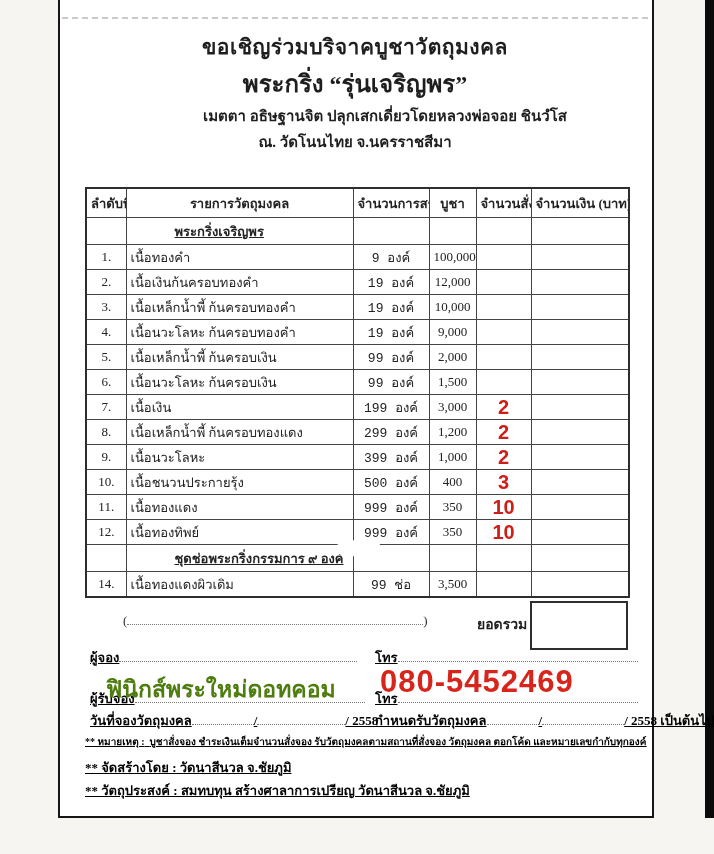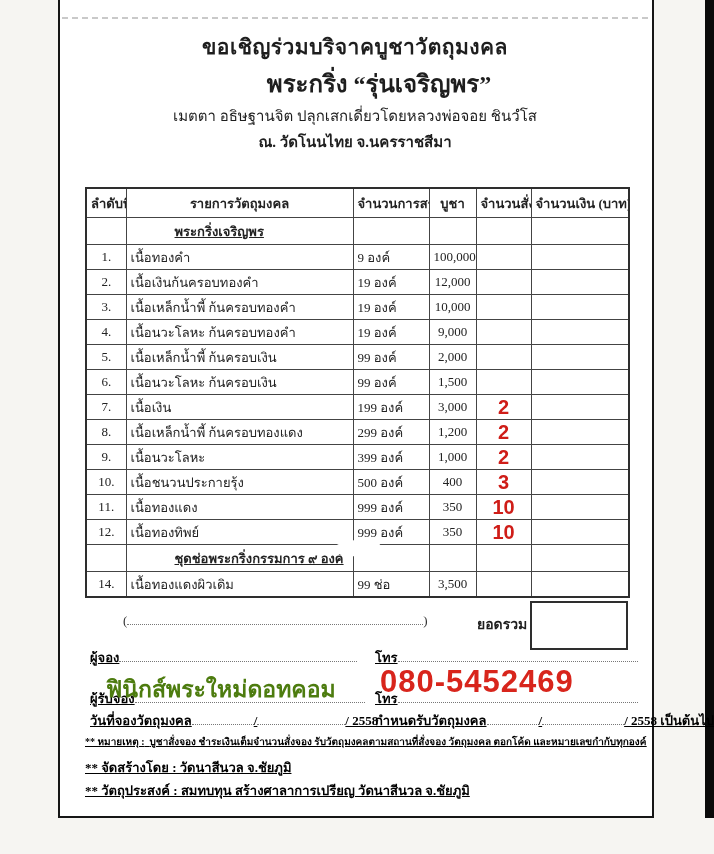--- a/index.html
+++ b/index.html
@@ -18,38 +18,38 @@
   .doc-frame{
     position:absolute;left:58px;top:-6px;width:592px;height:820px;
     background:#ffffff;border:2px solid #161616;
   }
   .cut-line{
     position:absolute;left:62px;top:17px;width:586px;height:0;
     border-top:2px dashed #c9c9c9;
   }
   .title-wrap{position:absolute;left:58px;top:0;width:594px;text-align:center;}
   .title1{position:absolute;left:0;top:30px;width:100%;font-size:21px;font-weight:bold;letter-spacing:.5px;}
-  .title2{position:absolute;left:0;top:64px;width:100%;font-size:24px;font-weight:bold;padding-left:24px;}
-  .title3{position:absolute;left:0;top:104px;width:100%;font-size:15px;font-weight:normal;}
+  .title2{position:absolute;left:0;top:64px;width:100%;font-size:24px;font-weight:bold;}
+  .title3{position:absolute;left:0;top:104px;width:100%;font-size:15px;font-weight:bold;padding-left:30px;}
   .title4{position:absolute;left:0;top:130px;width:100%;font-size:15px;font-weight:bold;}
 
   table.order-table{
     position:absolute;left:85px;top:187px;width:543px;
     border-collapse:collapse;table-layout:fixed;
     font-size:13px;color:#222;
     border:2px solid #2e2e2e;
   }
   .order-table td,.order-table th{
     border:1px solid #444;padding:0 4px;height:24px;
     overflow:hidden;white-space:nowrap;
   }
   .order-table th{font-weight:bold;font-size:13px;height:28px;text-align:center;}
   .c-no{text-align:center;width:40px;}
   .c-name{text-align:left;width:227px;padding-left:8px;}
-  .c-qty{text-align:left;width:76px;padding-right:12px;}
+  .c-qty{text-align:center;width:76px;padding-right:12px;font-family:Liberation Mono, monospace;}
   .c-price{text-align:center;width:47px;}
   .c-order{text-align:center;width:55px;}
   .c-amt{width:98px;}
   tr.section-row td{height:26px;padding-left:48px;}
   .section-name{font-weight:bold;text-decoration:underline;}
   .red-order{
     font-family:"Liberation Sans", sans-serif;
     color:#cf1d18;font-weight:bold;font-size:20px;line-height:1;
   }
   .smudge{

